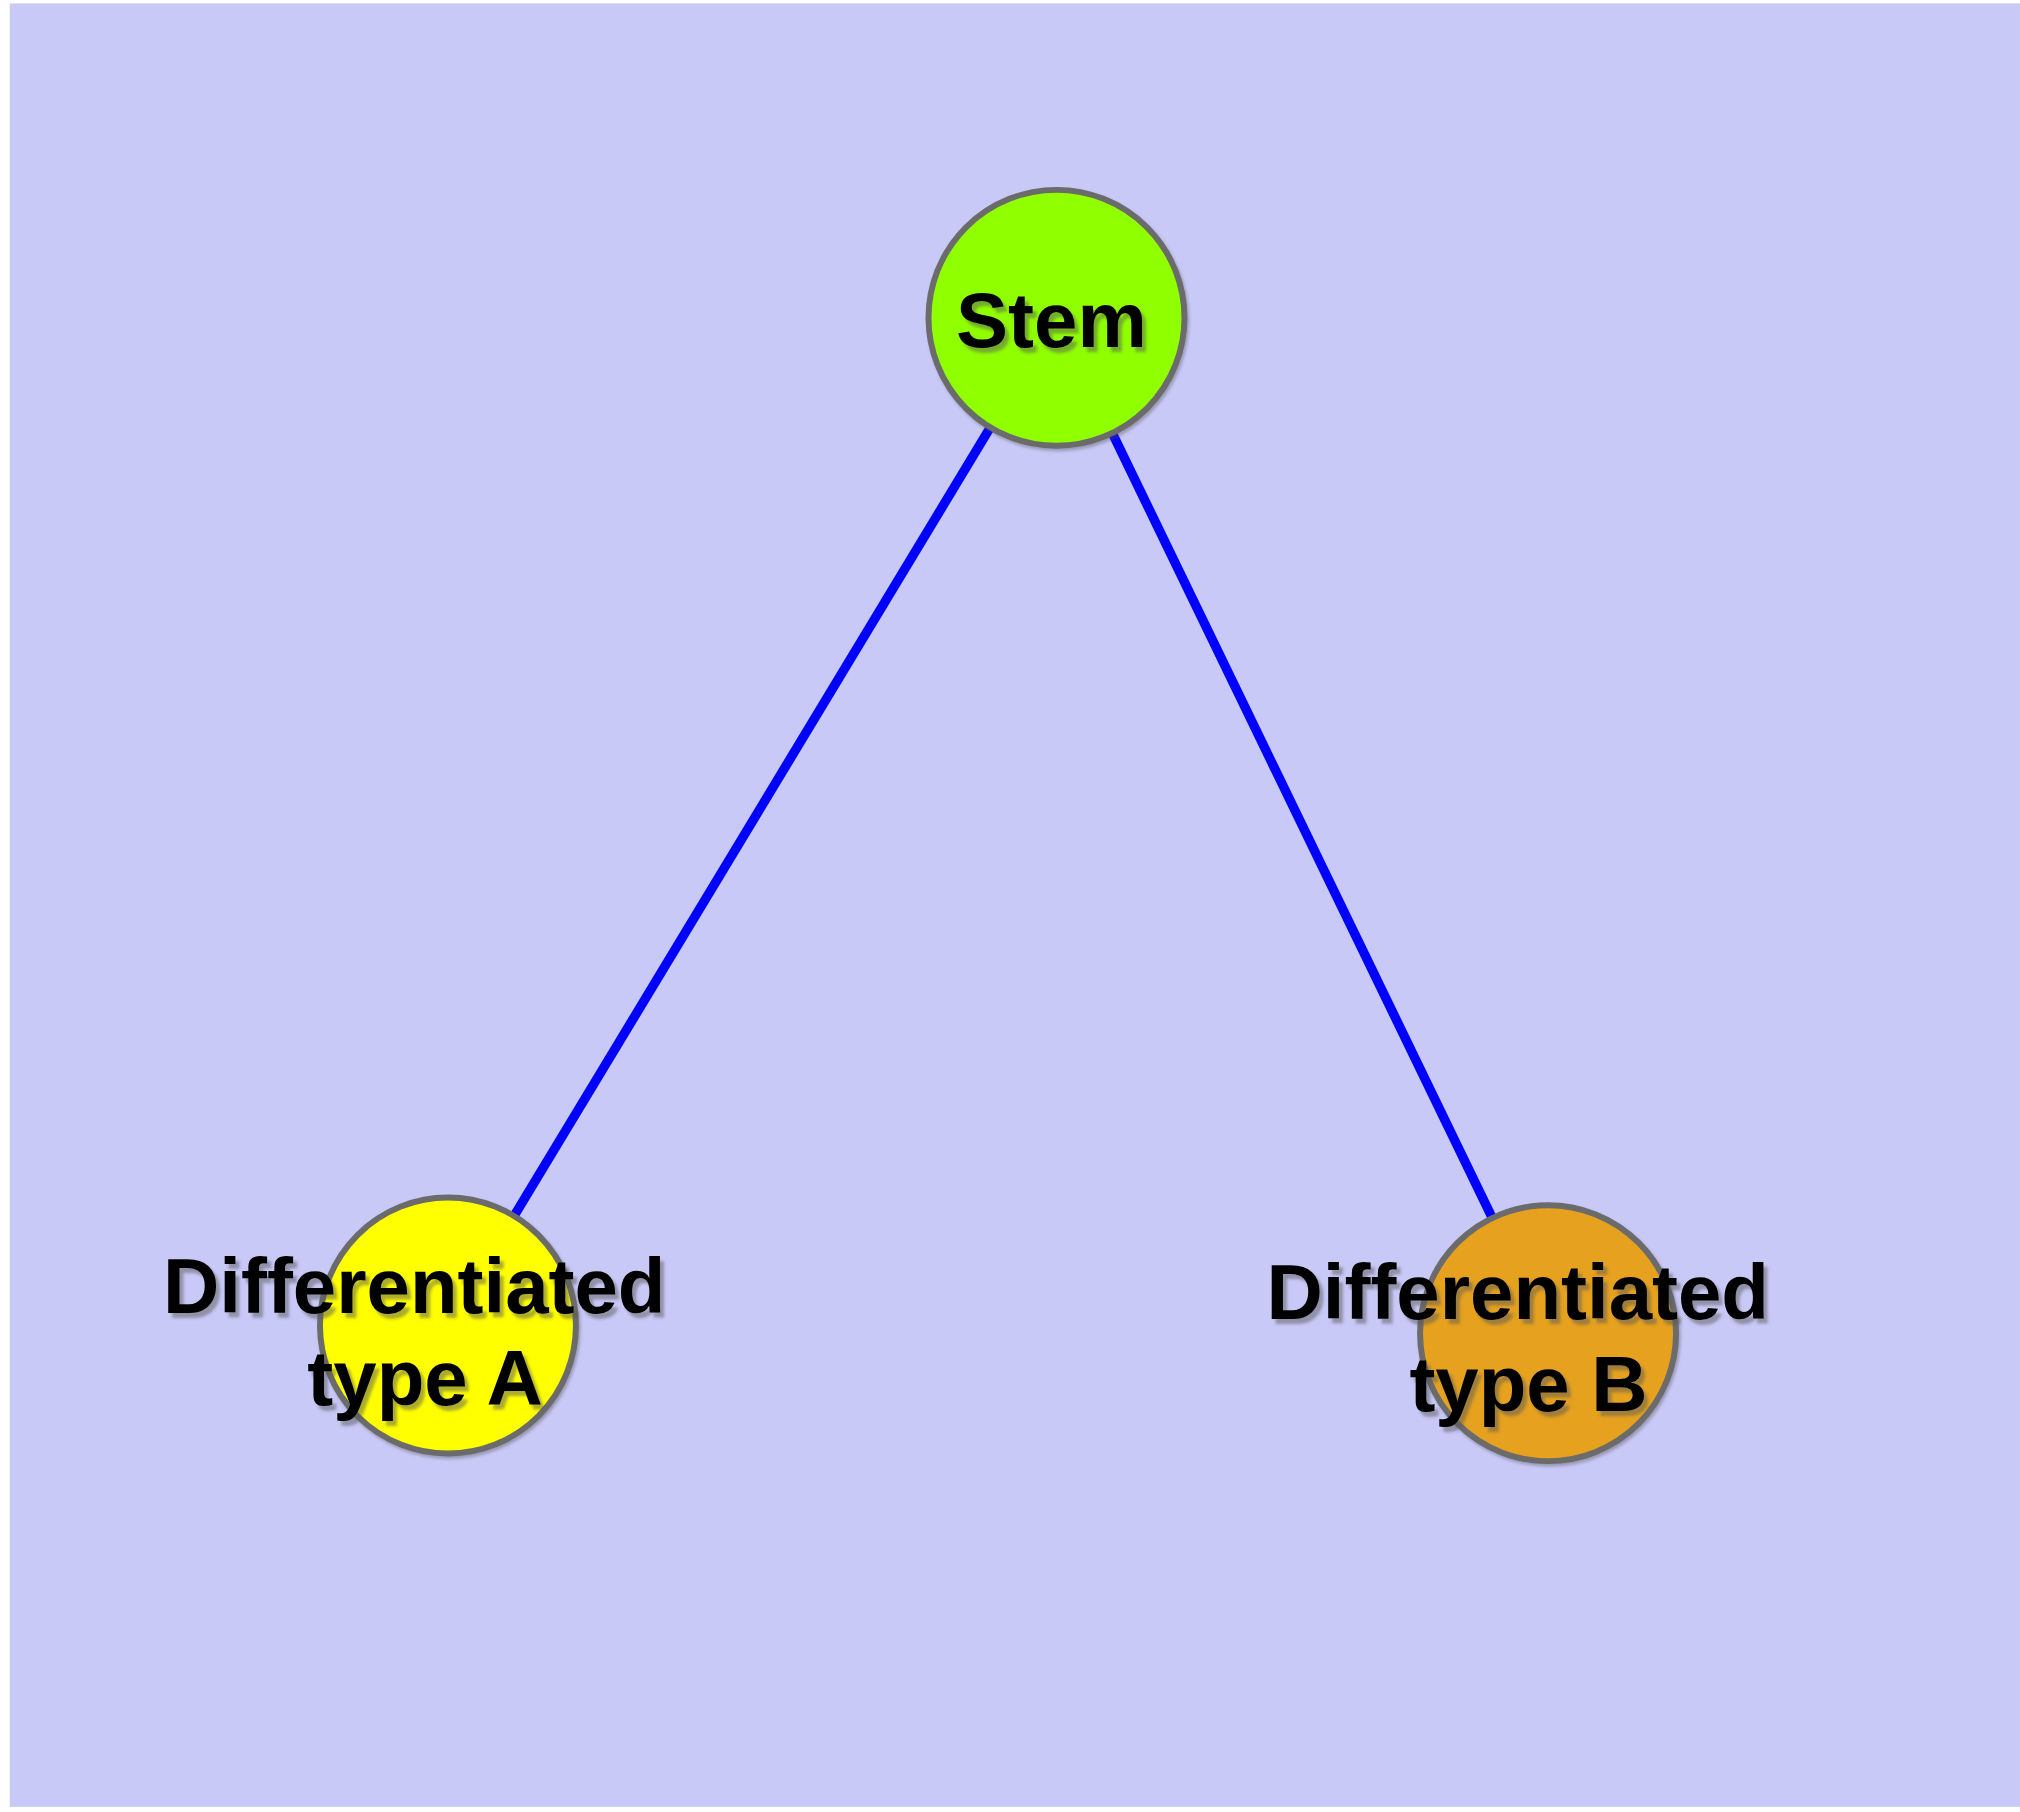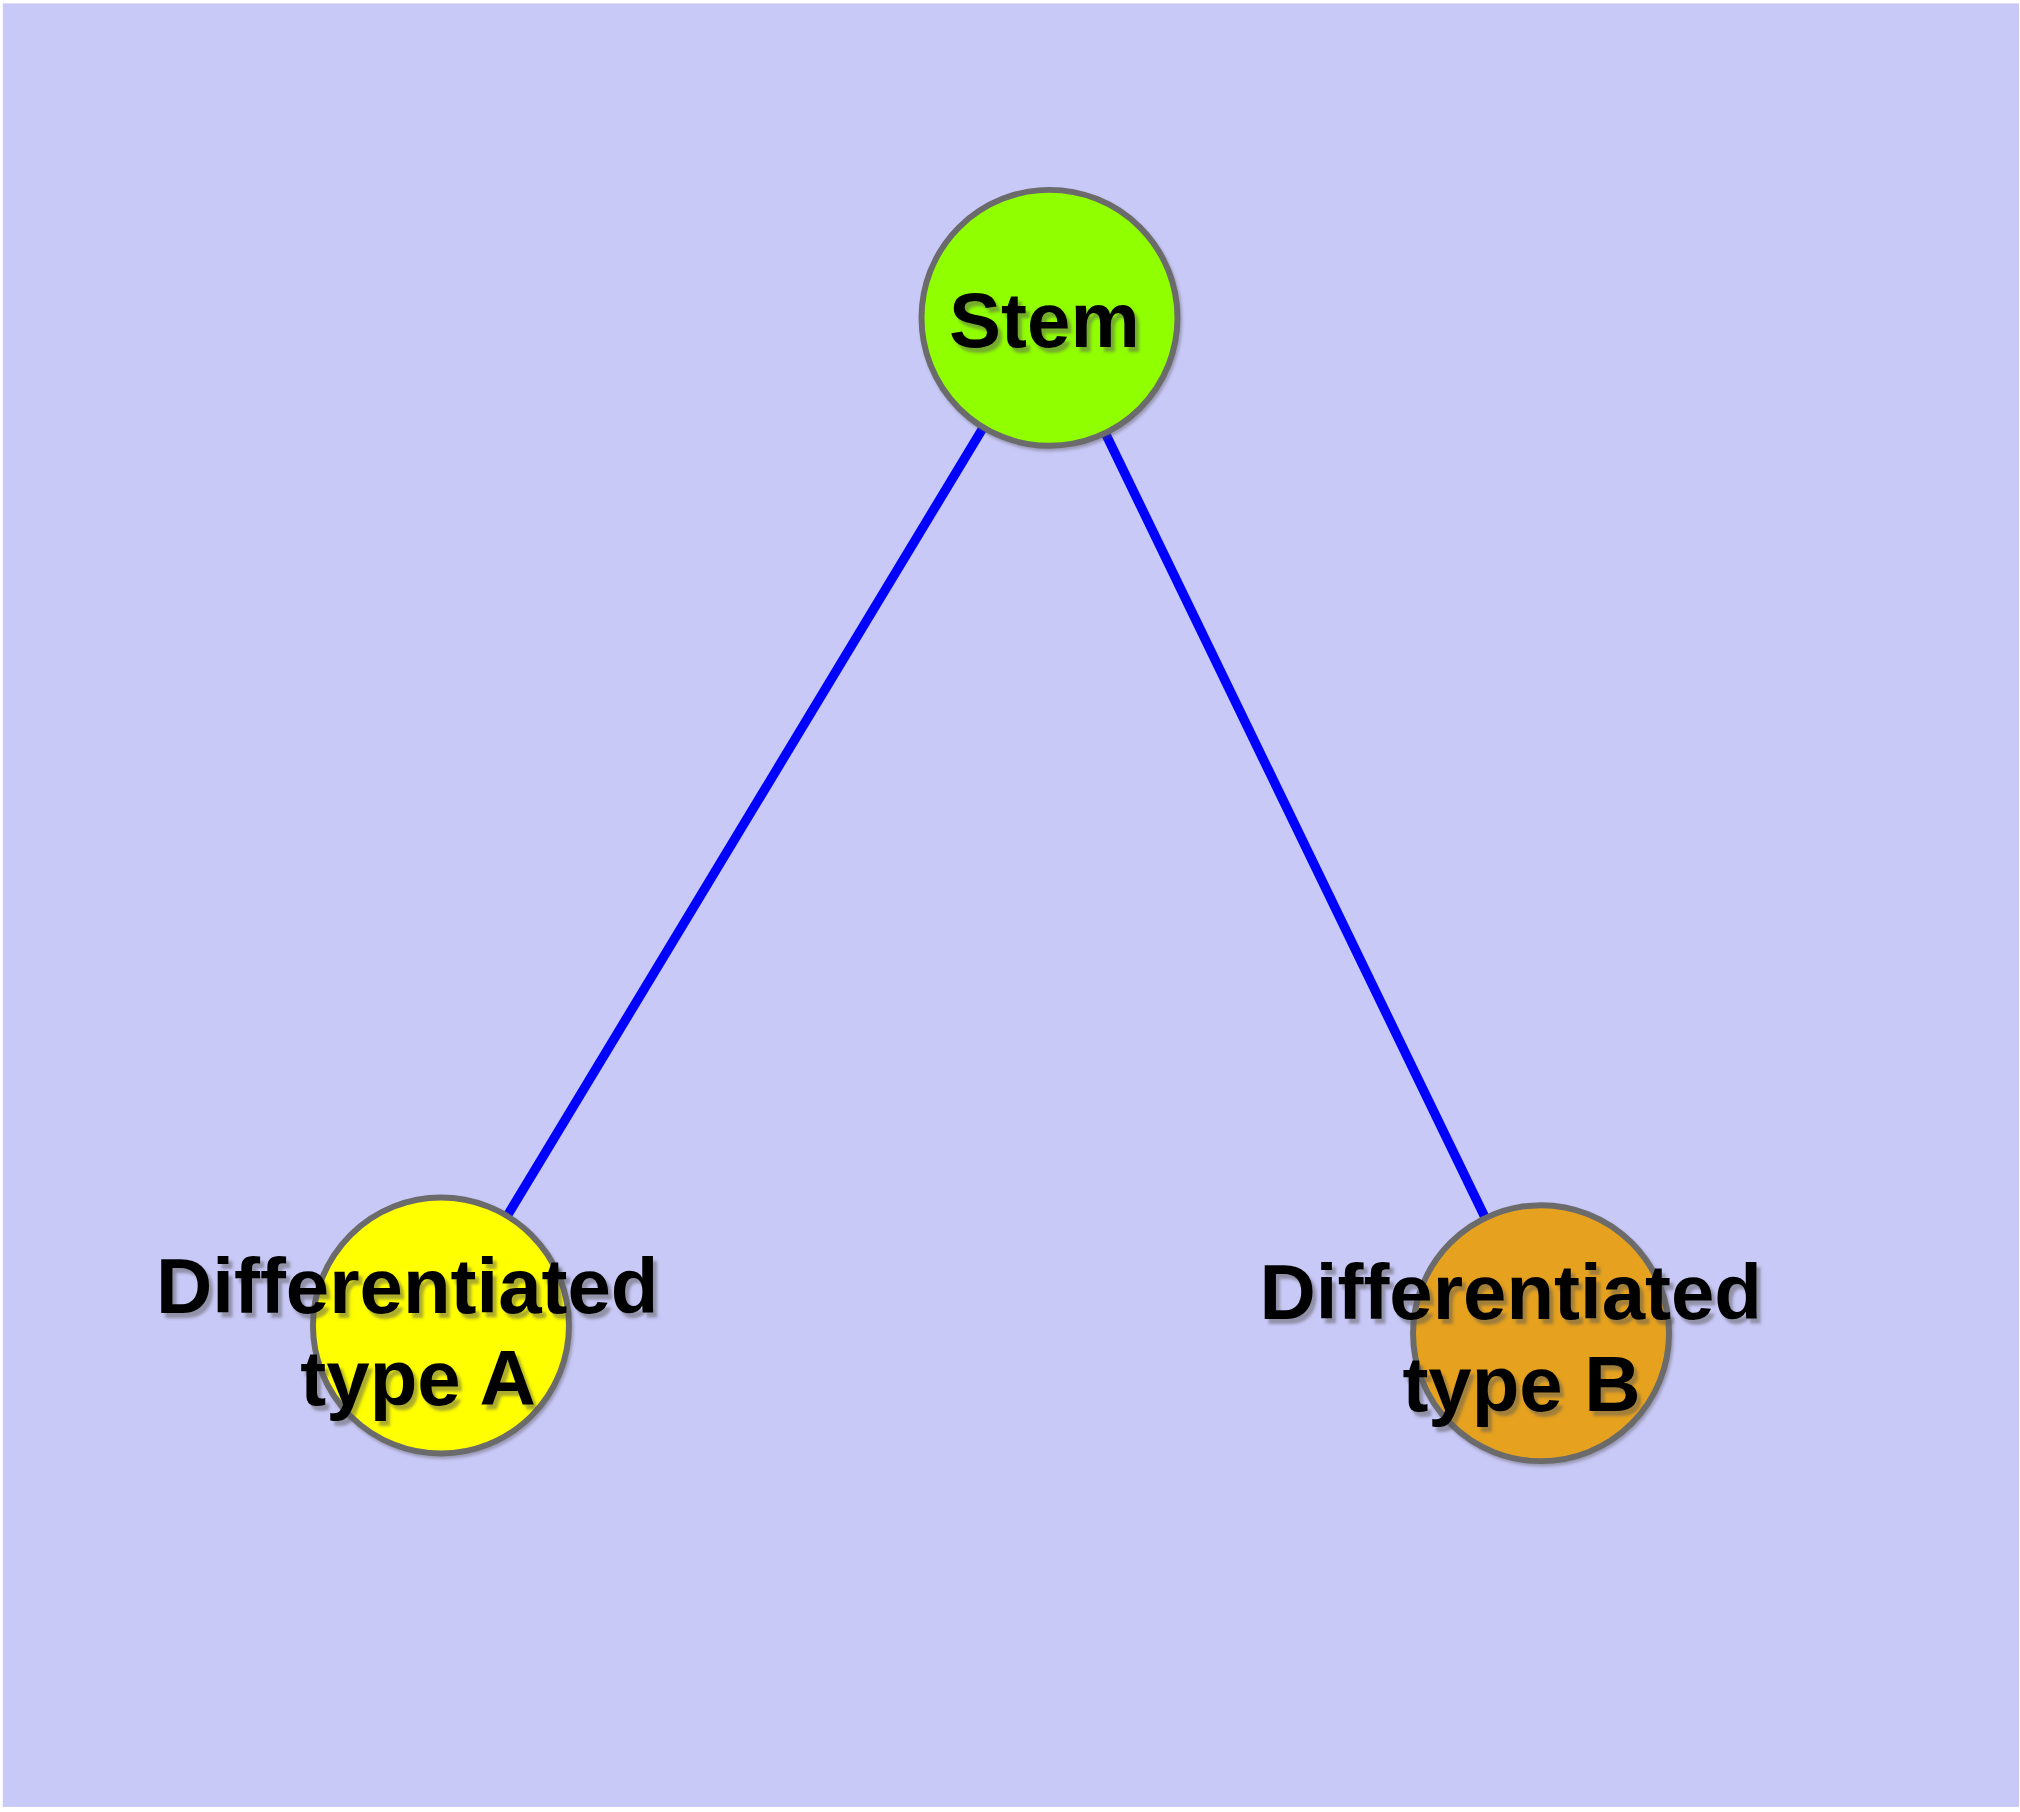--- a/index.html
+++ b/index.html
@@ -8,20 +8,21 @@
     background: #ffffff;
     width: 2021px;
     height: 1812px;
     overflow: hidden;
   }
   .stage {
     position: relative;
     width: 1848px;
     height: 1812px;
     font-family: "Liberation Sans", sans-serif;
+    margin-left: 7px;
   }
   svg.graph {
     position: absolute;
     left: 0;
     top: 0;
     display: block;
   }
   .edge {
     stroke-width: 11;
     fill: none;

